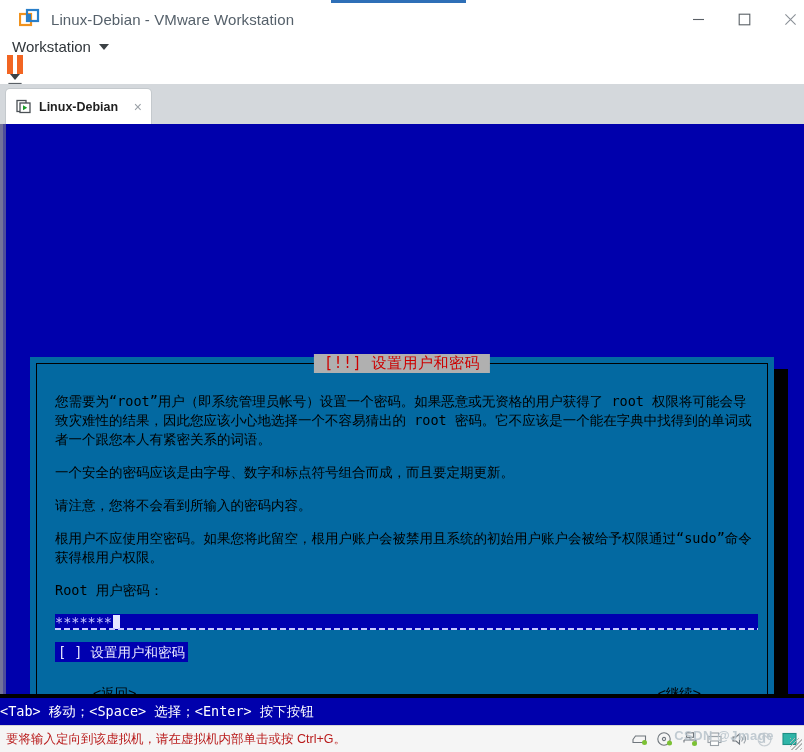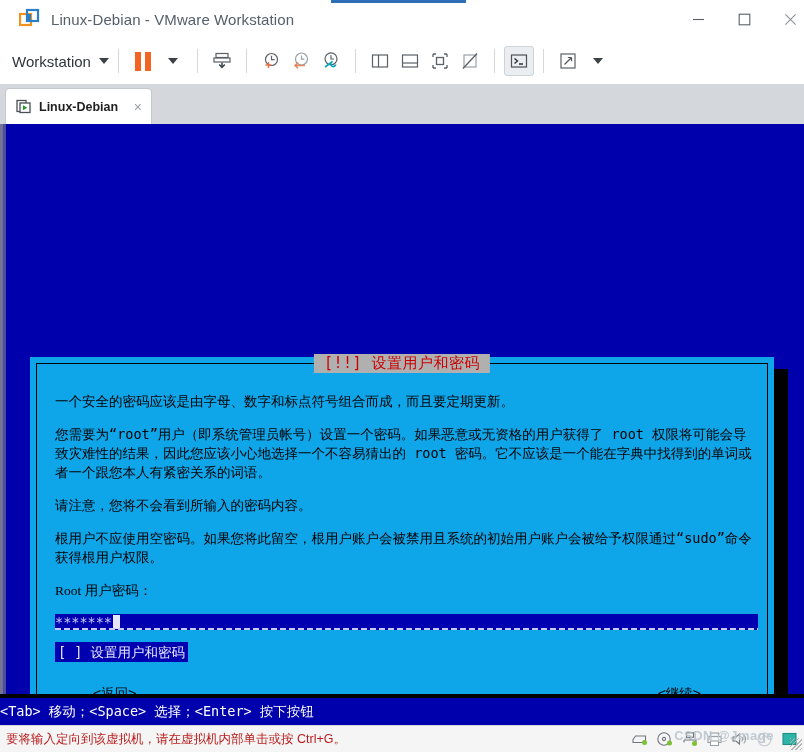--- a/index.html
+++ b/index.html
@@ -26,21 +26,21 @@
     white-space:nowrap;
   }
   .wincontrols{margin-left:auto;display:flex;height:38px;}
   .wc{width:46px;height:38px;display:flex;align-items:center;justify-content:center;}
   .wc svg{display:block;}
 
   
   .toolbar{
     position:absolute;left:0;top:38px;width:804px;height:46px;
     background:#ffffff;border-bottom:1px solid #dcdcdc;
-    display:flex;align-items:center;
+    display:flex;align-items:flex-start;flex-direction:column;
   }
   .ws-menu{
     display:flex;align-items:center;gap:8px;margin-left:12px;
     font-size:15px;color:#30363b;cursor:default;
   }
   .caret{width:0;height:0;border-left:5px solid transparent;border-right:5px solid transparent;border-top:6px solid #3c4145;}
   .sep{width:1px;height:24px;background:#d8d8d8;margin:0 9px;}
   .tbtn{
     width:30px;height:30px;display:flex;align-items:center;justify-content:center;
     border-radius:3px;
@@ -74,42 +74,42 @@
     opacity:.55;
   }
   .leftstrip2{position:absolute;left:0;top:0;width:3px;height:574px;background:#9a9a9a;opacity:.5;}
 
   
   .shadow{
     position:absolute;left:44px;top:245px;width:744px;height:358px;background:#000000;
   }
   .dialog{
     position:absolute;left:30px;top:233px;width:744px;height:352px;
-    background:#0ea5e9;
+    background:#0369a1;
     box-sizing:border-box;
     font-family:"DejaVu Sans Mono","Liberation Mono",monospace;
   }
   .dlg-inner{
     position:absolute;left:6px;top:6px;right:6px;bottom:6px;
     border:1px solid #000000;box-sizing:border-box;
   }
   .dlg-title{
     position:absolute;left:50%;transform:translateX(-50%);
     top:-10px;background:#b0b0b0;padding:0 10px;
     color:#cc0000;font-size:15px;white-space:nowrap;
     font-family:"DejaVu Sans Mono","Liberation Mono",monospace;
     letter-spacing:.5px;
   }
   .dlg-body{
     position:absolute;left:18px;top:28px;right:14px;
     color:#000000;font-size:13.5px;line-height:19px;
     font-family:"DejaVu Sans Mono","Liberation Mono",monospace;
   }
   .para{margin:0 0 14px 0;white-space:pre-wrap;}
-  .fieldlabel{margin:0 0 14px 0;font-family:Liberation Serif, serif;}
+  .fieldlabel{margin:0 0 14px 0;}
   .pwrow{
     position:relative;height:16px;margin:0 0 12px 0;width:703px;
     background:#0000b0;
   }
   .pwstars{
     position:absolute;left:0;top:0;height:16px;
     color:#c8c8ff;font-size:13.5px;line-height:16px;letter-spacing:0px;
     font-family:"DejaVu Sans Mono","Liberation Mono",monospace;
     background:#0000b0;
   }
@@ -316,22 +316,22 @@
     <div class="leftstrip"></div>
     <div class="leftstrip2"></div>
 
     <div class="shadow"></div>
 
     <div class="dialog">
       <div class="dlg-inner">
         <div class="dlg-title">[!!] 设置用户和密码</div>
 
         <div class="dlg-body">
+          <p class="para">您需要为“root”用户（即系统管理员帐号）设置一个密码。如果恶意或无资格的用户获得了 root 权限将可能会导致灾难性的结果，因此您应该小心地选择一个不容易猜出的 root 密码。它不应该是一个能在字典中找得到的单词或者一个跟您本人有紧密关系的词语。</p>
           <p class="para">一个安全的密码应该是由字母、数字和标点符号组合而成，而且要定期更新。</p>
-          <p class="para">您需要为“root”用户（即系统管理员帐号）设置一个密码。如果恶意或无资格的用户获得了 root 权限将可能会导致灾难性的结果，因此您应该小心地选择一个不容易猜出的 root 密码。它不应该是一个能在字典中找得到的单词或者一个跟您本人有紧密关系的词语。</p>
           <p class="para">请注意，您将不会看到所输入的密码内容。</p>
           <p class="para">根用户不应使用空密码。如果您将此留空，根用户账户会被禁用且系统的初始用户账户会被给予权限通过“sudo”命令获得根用户权限。</p>
 
           <div class="fieldlabel">Root 用户密码：</div>
 
           <div class="pwrow">
             <span class="pwstars" id="pwstars">*******</span>
             <span class="pwcursor" id="pwcursor" style="left: 58px;"></span>
             <span class="pwunderline"></span>
           </div>

